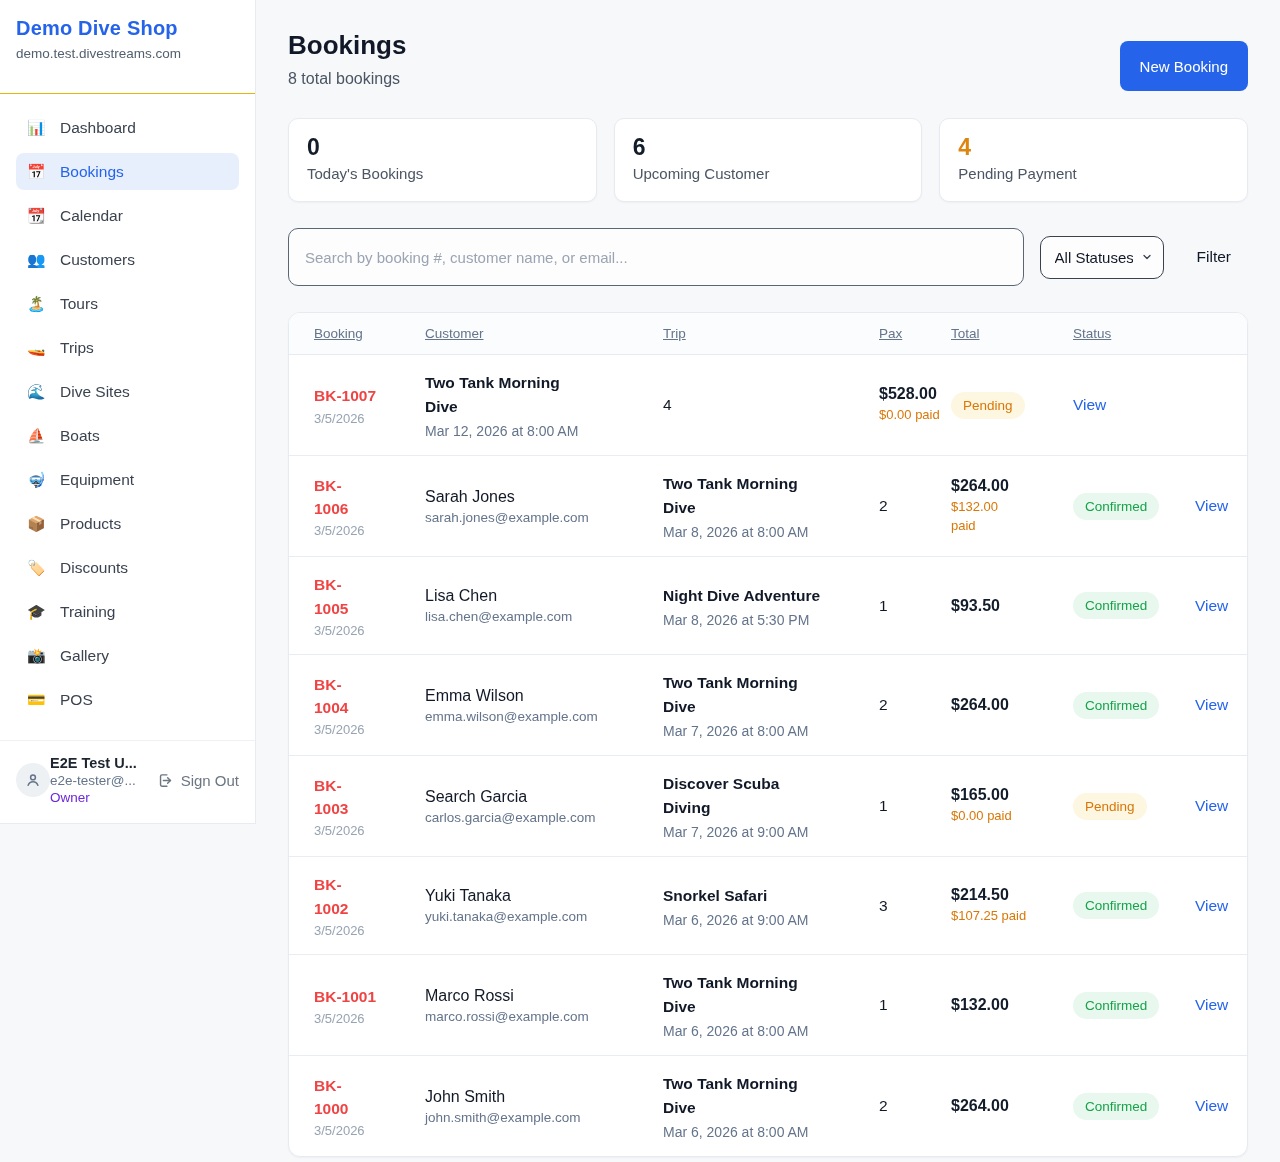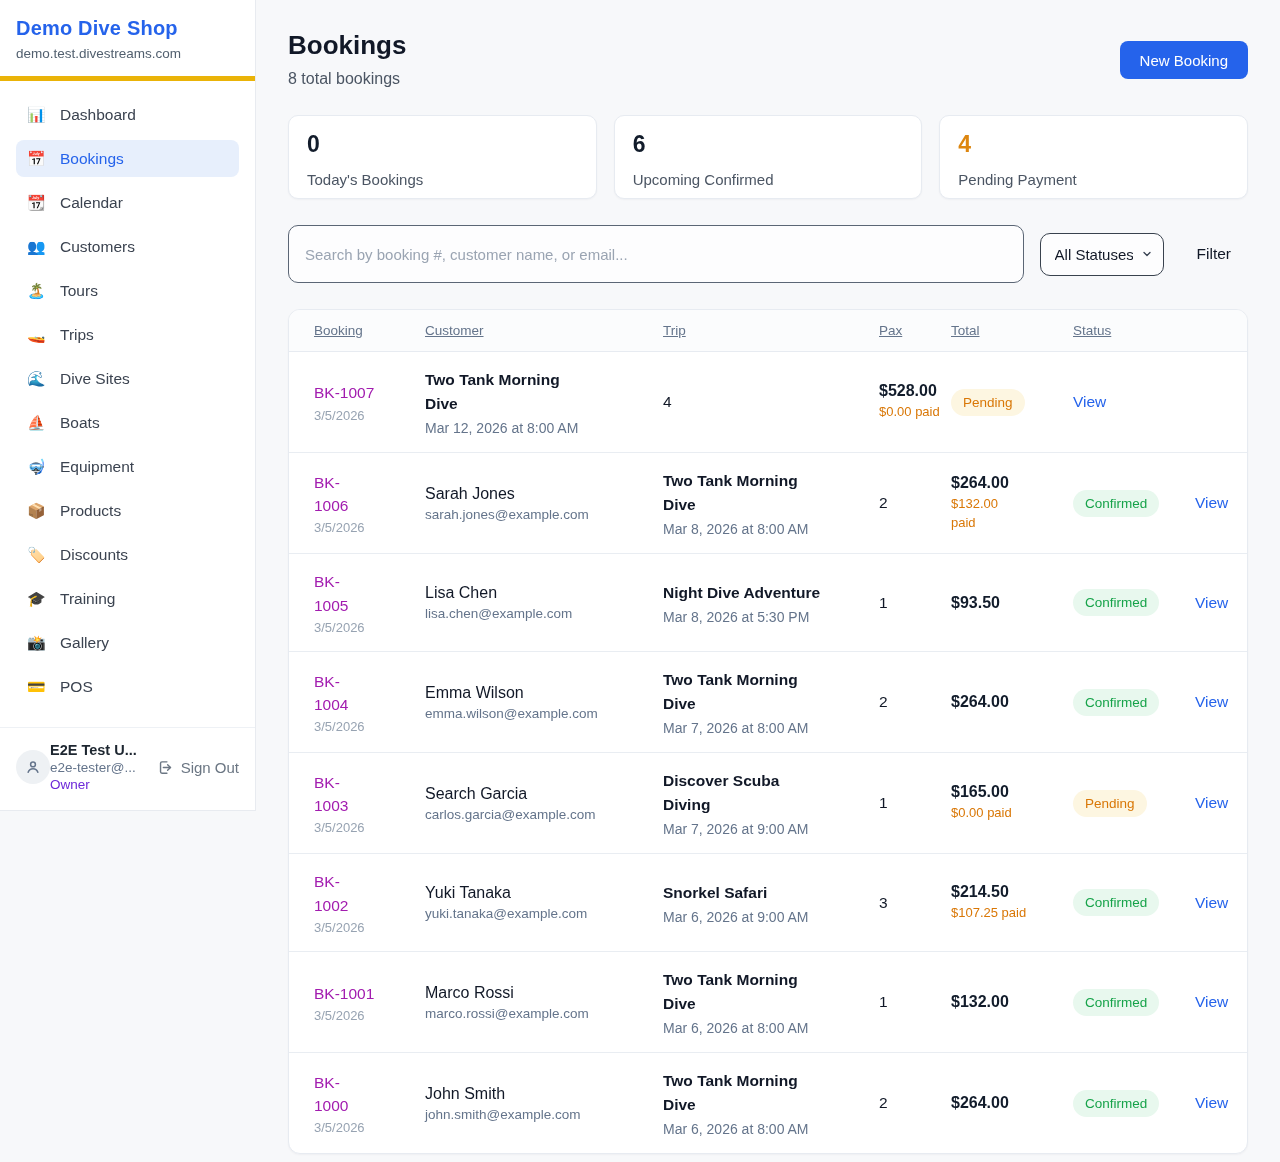--- a/index.html
+++ b/index.html
@@ -11,21 +11,21 @@
     position:relative;
     overflow:hidden;
   }
   
   .sidebar {
     position:absolute; left:0; top:0; width:256px;
     background:#ffffff;
     border-right:1px solid #e8ebf0;
     border-bottom:1px solid #e8ebf0;
   }
-  .brand { padding:17px 16px 15px; border-bottom:5px solid #eab308; }
+  .brand { padding:17px 16px 32px; border-bottom:1px solid #eab308; }
   .brand-name { color:#2563eb; font-size:20px; font-weight:700; letter-spacing:.2px; }
   .brand-domain { color:#52606f; font-size:13.5px; margin-top:6px; }
   .nav { padding:15px 16px 6px; }
   .nav-item {
     display:flex; align-items:center; gap:13px;
     height:37px; padding:0 11px; margin-bottom:7px;
     border-radius:8px; cursor:pointer;
     color:#3b4350; font-size:15.5px;
   }
   .nav-item.active { background:#e7effc; color:#2563eb; font-weight:500; }
@@ -49,32 +49,32 @@
     color:#6b7683; font-size:15px; cursor:pointer; background:none; border:none;
     font-family:inherit;
   }
   
   .main { position:absolute; left:288px; top:0; width:960px; padding-top:30px; }
   .page-head { display:flex; justify-content:space-between; align-items:flex-start; }
   .page-title { font-size:26px; font-weight:700; color:#111827; }
   .page-sub { font-size:16px; color:#4b5563; margin-top:9px; }
   .btn-primary {
     background:#2563eb; color:#fff; border:none; border-radius:8px;
-    padding:0 20px; height:38px; margin-top:11px;
+    padding:0 20px; height:50px; margin-top:11px;
     font-size:15px; font-weight:500; font-family:inherit; cursor:pointer;
   }
   .stats { display:grid; grid-template-columns:repeat(3,1fr); gap:17px; margin-top:27px; }
   .stat-card {
     background:#fff; border:1px solid #e7ebf1; border-radius:10px;
     padding:15px 18px; height:84px;
     box-shadow:0 1px 2px rgba(16,24,40,.04);
   }
   .stat-value { font-size:23px; font-weight:700; color:#121c2b; }
   .stat-value.orange { color:#dd860f; }
-  .stat-label { font-size:15px; color:#4b5563; margin-top:13px; }
+  .stat-label { font-size:15px; color:#4b5563; margin-top:4px; }
   .controls { display:flex; align-items:center; margin-top:26px; }
   .search {
     flex:1; height:58px; background:#fdfdfe;
     border:1px solid #5b6675; border-radius:10px;
     padding:0 16px; font-size:15px; color:#1e293b; font-family:inherit;
   }
   .search::placeholder { color:#9aa4b2; }
   .select-wrap { position:relative; margin-left:16px; }
   .status-select {
     appearance:none; -webkit-appearance:none;
@@ -108,21 +108,21 @@
     background:#fbfcfd; border-bottom:1px solid #e7ebf1;
     padding-top:13px; padding-bottom:13px;
     color:#64748b; font-size:13.5px;text-decoration:underline;
   }
   .trow {
     padding-top:16px; padding-bottom:16px;
     border-bottom:1px solid #e9edf2;
     align-items:center; min-height:98px;
   }
   .trow:last-child { border-bottom:none; }
-  .bk-id { color:#a21caf; font-weight:400; font-size:15.5px; white-space:pre-line; line-height:1.5; cursor:pointer; }
+  .bk-id { color:#ef4444; font-weight:700; font-size:15.5px; white-space:pre-line; line-height:1.5; cursor:pointer; }
   .bk-date { color:#97a3b2; font-size:13px; margin-top:3px; }
   .cust-name { color:#111827; font-size:16px; }
   .cust-email { color:#64748b; font-size:13.5px; margin-top:4px; }
   .trip-name { color:#111827; font-weight:600; font-size:15.5px; white-space:pre-line; line-height:1.55; }
   .trip-date { color:#64748b; font-size:14px; margin-top:4px; white-space:nowrap; }
   .pax { color:#111827; font-size:15.5px; }
   .amt { color:#121c2b; font-weight:700; font-size:16px; }
   .paid { color:#d97706; font-size:13px; margin-top:3px; white-space:pre-line; line-height:1.45; }
   .badge {
     display:inline-block; padding:6px 12px; border-radius:999px; font-size:13.5px;
@@ -234,21 +234,21 @@
     <button class="btn-primary">New Booking</button>
   </div>
 
   <div class="stats">
     <div class="stat-card">
       <div class="stat-value">0</div>
       <div class="stat-label">Today's Bookings</div>
     </div>
     <div class="stat-card">
       <div class="stat-value">6</div>
-      <div class="stat-label">Upcoming Confirmed</div>
+      <div class="stat-label">Upcoming Customer</div>
     </div>
     <div class="stat-card">
       <div class="stat-value orange">4</div>
       <div class="stat-label">Pending Payment</div>
     </div>
   </div>
 
   <div class="controls">
     <input class="search" type="text" placeholder="Search by booking #, customer name, or email..." style="">
     <div class="select-wrap">

